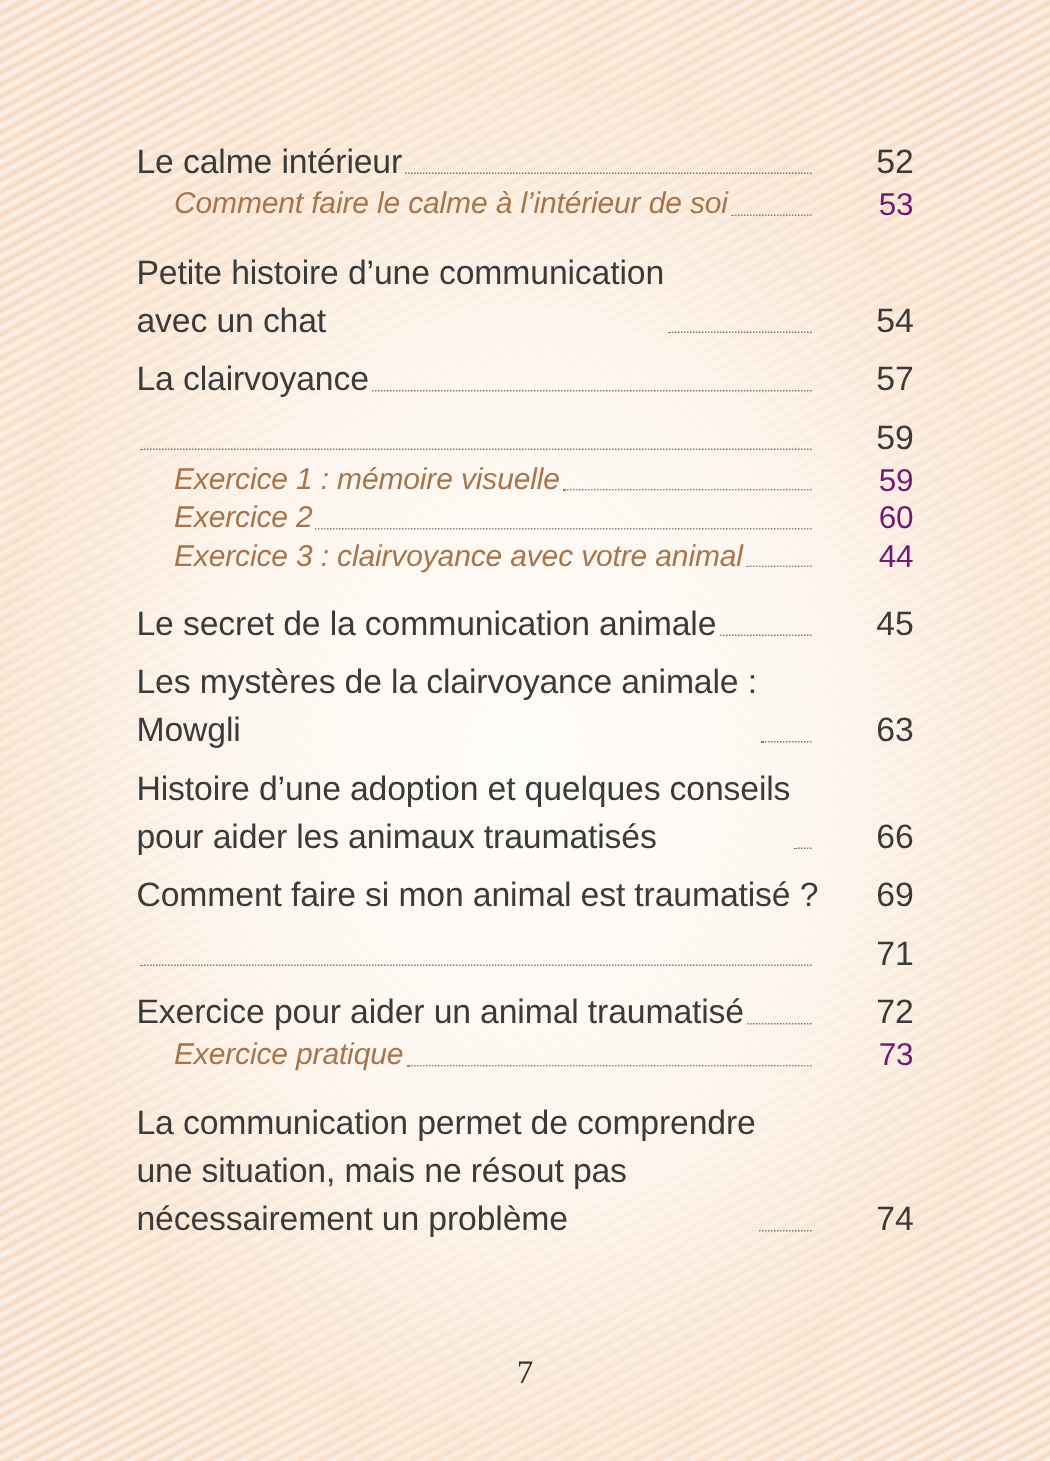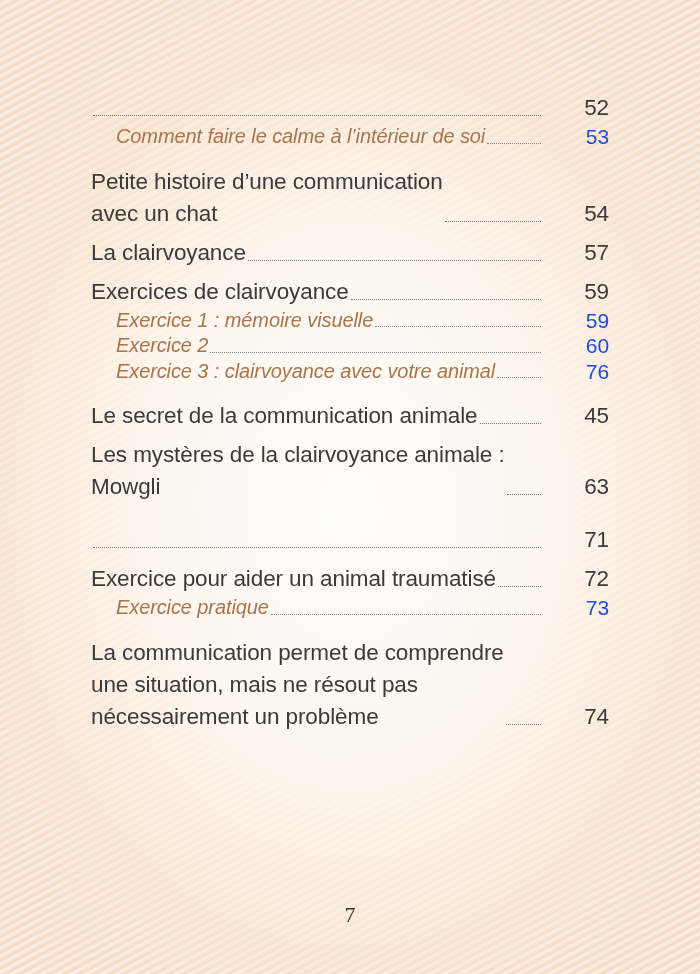--- a/index.html
+++ b/index.html
@@ -65,21 +65,21 @@
       margin-right: 20px;
     }
     .entry.sub {
       color: #a8744a;
       font-style: italic;
       font-size: 20px;
       line-height: 25.5px;
       padding-left: 25px;
     }
     .entry.sub .page {
-      color: #1d4ed8;
+      color: #701a75;
       font-style: normal;
       font-size: 21px;
     }
     .entry.sub .leader {
       border-bottom-color: #6a6a6a;
       margin-right: 20px;
       margin-bottom: 6px;
     }
     .gap-s { height: 7px; }
     .gap-l { height: 16px; }
@@ -97,20 +97,21 @@
   </style>
 </head>
 <body>
 
 <div class="page-bg"></div>
 
 <div class="toc">
 
   <div class="entry main">
     <div class="title">
+      <span class="title-text">Le calme intérieur</span>
       <span class="leader"></span>
     </div>
     <span class="page">52</span>
   </div>
 
   <div class="entry sub">
     <div class="title">
       <span class="title-text">Comment faire le calme à l’intérieur de soi</span>
       <span class="leader"></span>
     </div>
@@ -135,21 +136,20 @@
       <span class="title-text">La clairvoyance</span>
       <span class="leader"></span>
     </div>
     <span class="page">57</span>
   </div>
 
   <div class="gap-s"></div>
 
   <div class="entry main">
     <div class="title">
-      <span class="title-text">Exercices de clairvoyance</span>
       <span class="leader"></span>
     </div>
     <span class="page">59</span>
   </div>
 
   <div class="entry sub">
     <div class="title">
       <span class="title-text">Exercice 1 : mémoire visuelle</span>
       <span class="leader"></span>
     </div>
@@ -162,21 +162,21 @@
       <span class="leader"></span>
     </div>
     <span class="page">60</span>
   </div>
 
   <div class="entry sub">
     <div class="title">
       <span class="title-text">Exercice 3 : clairvoyance avec votre animal</span>
       <span class="leader"></span>
     </div>
-    <span class="page">76</span>
+    <span class="page">44</span>
   </div>
 
   <div class="gap-l"></div>
 
   <div class="entry main">
     <div class="title">
       <span class="title-text">Le secret de la communication animale</span>
       <span class="leader"></span>
     </div>
     <span class="page">45</span>
@@ -188,23 +188,37 @@
     <div class="title">
       <span class="title-text">Les mystères de la clairvoyance animale :
 Mowgli</span>
       <span class="leader"></span>
     </div>
     <span class="page">63</span>
   </div>
 
   <div class="gap-s"></div>
 
-
-  <div class="gap-s"></div>
-
+  <div class="entry main">
+    <div class="title">
+      <span class="title-text">Histoire d’une adoption et quelques conseils
+pour aider les animaux traumatisés</span>
+      <span class="leader"></span>
+    </div>
+    <span class="page">66</span>
+  </div>
+
+  <div class="gap-s"></div>
+
+  <div class="entry main">
+    <div class="title">
+      <span class="title-text">Comment faire si mon animal est traumatisé ?</span>
+    </div>
+    <span class="page">69</span>
+  </div>
 
   <div class="gap-s"></div>
 
   <div class="entry main">
     <div class="title">
       <span class="leader"></span>
     </div>
     <span class="page">71</span>
   </div>
 

